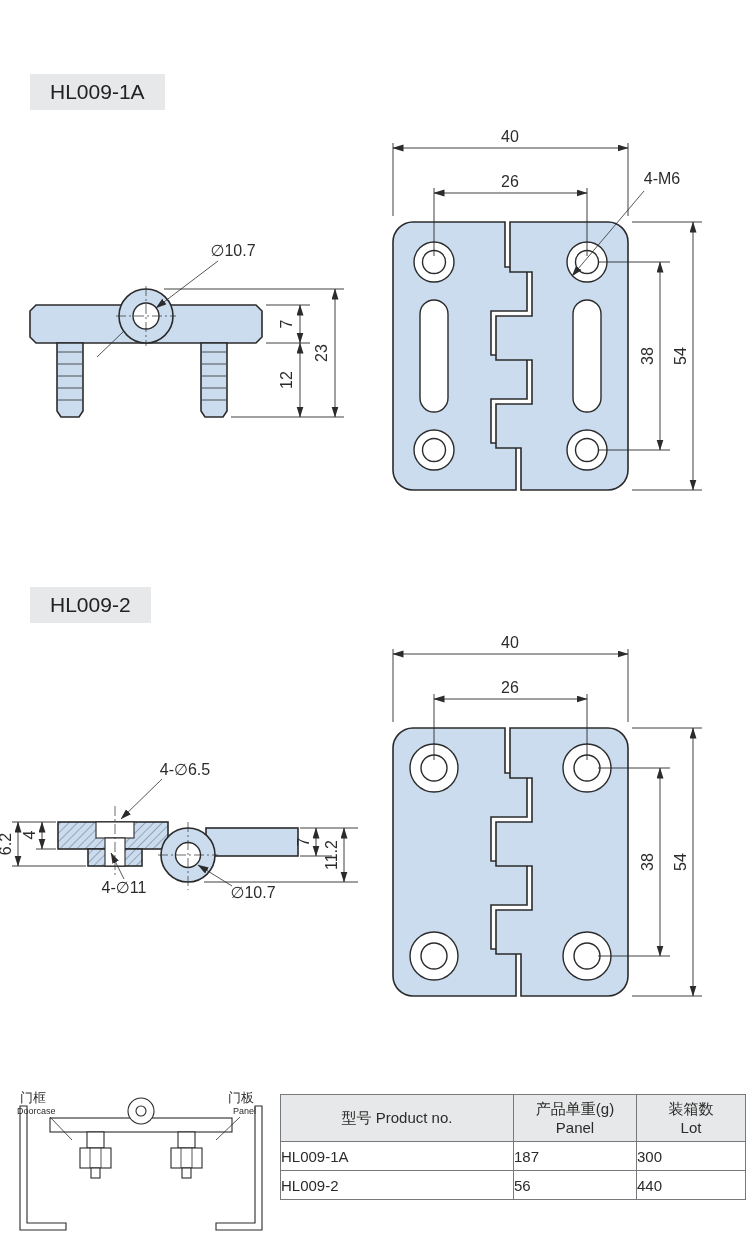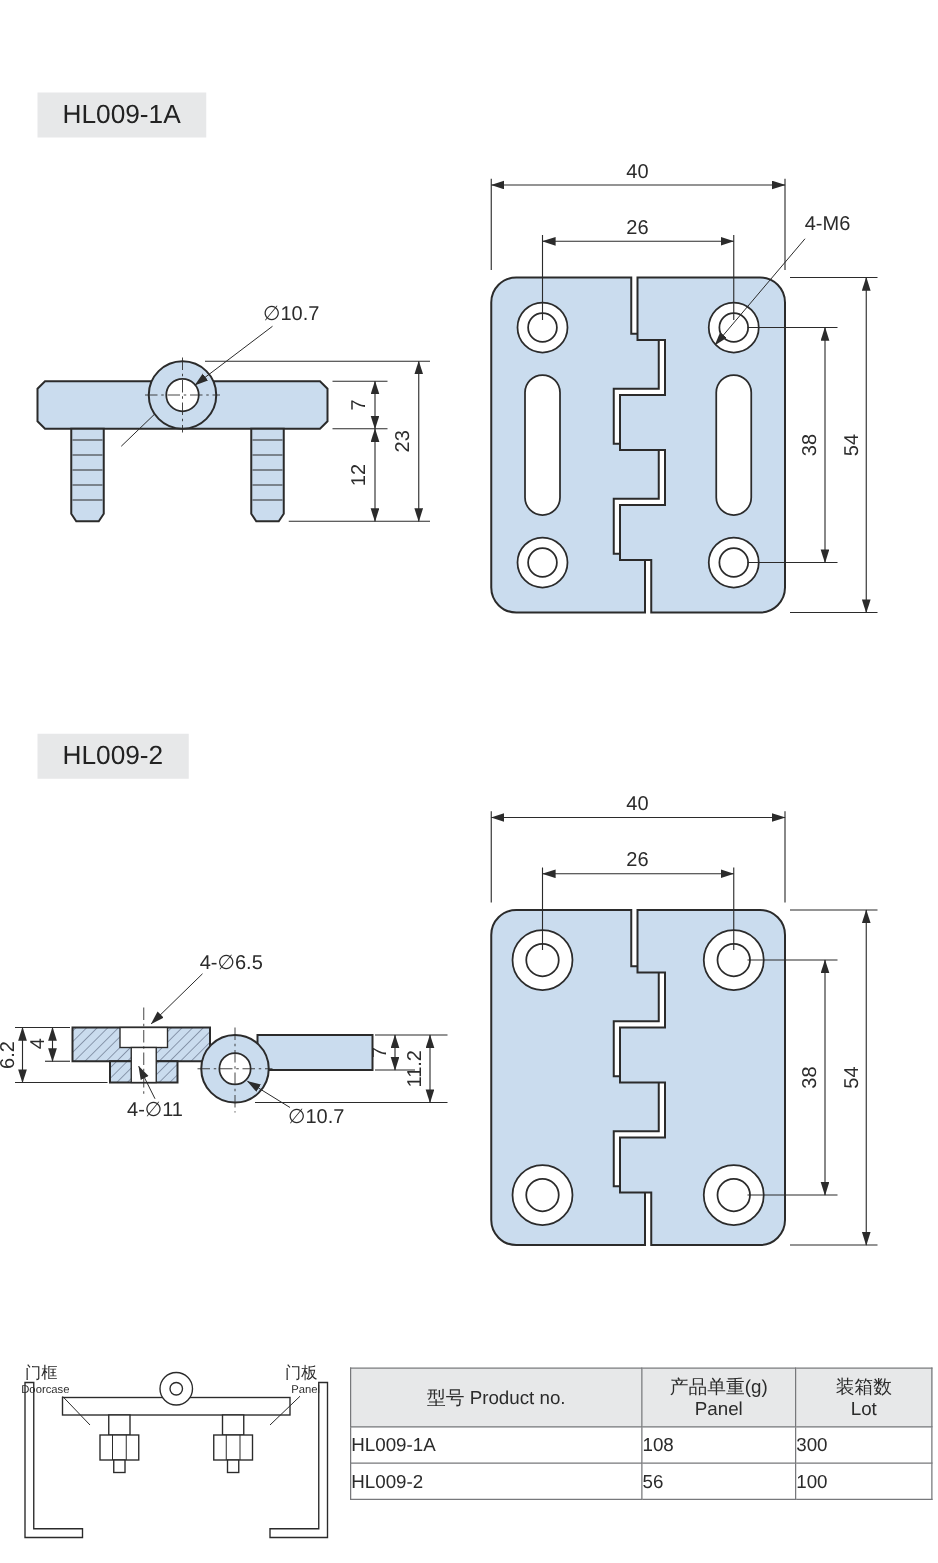--- a/index.html
+++ b/index.html
@@ -227,24 +227,24 @@
       </th>
       <th class="c3">
         <div>装箱数</div>
             <div>Lot</div>
       </th>
     </tr>
   </thead>
   <tbody>
     <tr>
       <td>HL009-1A</td>
-      <td>108</td>
+      <td>187</td>
       <td>300</td>
     </tr>
     <tr>
       <td>HL009-2</td>
       <td>56</td>
-      <td>100</td>
+      <td>440</td>
     </tr>
   </tbody>
 </table>
 
 </div>
 
 </body></html>

